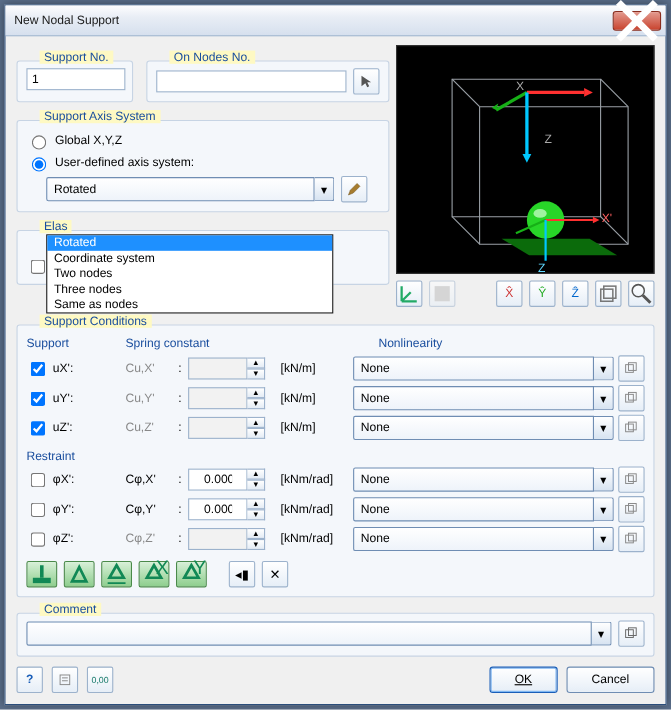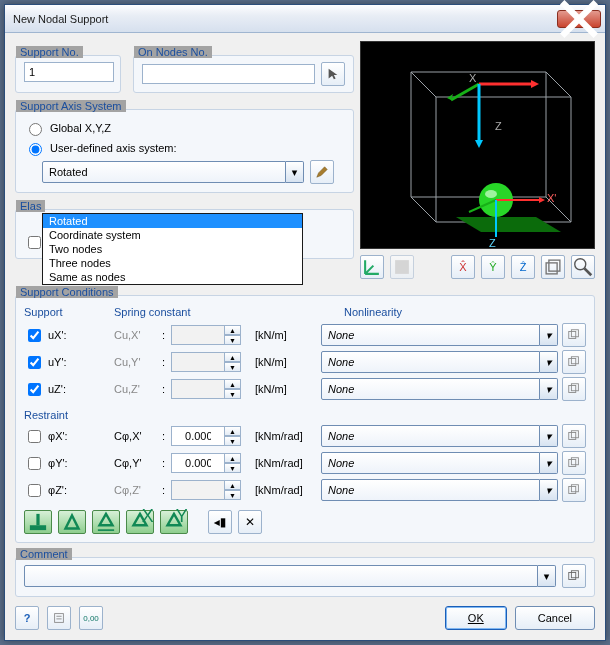--- a/index.html
+++ b/index.html
@@ -4,39 +4,39 @@
 <style>
   * { box-sizing: border-box; font-family: 'Segoe UI', Tahoma, sans-serif; font-size: 11px; }
   body { margin: 0; background: #5a6e8a; padding: 4px; }
   .window { width: 602px; height: 637px; background: #f0f0f0; border: 1px solid #2b4d7a; box-shadow: 0 0 8px rgba(0,0,0,.4); display: flex; flex-direction: column; }
   .titlebar { height: 28px; background: linear-gradient(#fdfdfe,#e8edf5 40%,#d6e0ee); display: flex; align-items: center; padding: 0 4px 0 8px; border-bottom: 1px solid #9fb5d0; }
   .titlebar .title { flex: 1; color: #1a1a1a; }
   .close-btn { width: 44px; height: 18px; background: linear-gradient(#e39a8f,#c9442f); border: 1px solid #8a2e1f; border-radius: 3px; color: #fff; display:flex;align-items:center;justify-content:center; font-size: 10px; cursor: pointer; }
   .content { flex: 1; padding: 8px 10px 8px 10px; overflow: hidden; position: relative; }
   .row { display: flex; gap: 6px; }
   .group { border: 1px solid #c7d4e4; border-radius: 3px; padding: 6px 8px 8px 8px; position: relative; margin-top: 14px; background: #f4f7fb; }
-  .group > .legend { position: absolute; top: -10px; left: 0; color: #1a4e9e; background: #a3a3a3; padding: 0 4px; font-size: 11px; }
+  .group > .legend { position: absolute; top: -10px; left: 20px; color: #1a4e9e; background: #fef9c3; padding: 0 4px; font-size: 11px; }
   input[type=text].field { height: 20px; border: 1px solid #9cb2cc; background: #fff; padding: 0 4px; }
   input[type=text].field:disabled { background: #f2f2f2; }
   .btn-icon { width: 24px; height: 24px; border: 1px solid #9cb2cc; background: linear-gradient(#fff,#e6eef7); border-radius: 2px; display:inline-flex;align-items:center;justify-content:center; cursor:pointer; font-size: 12px; }
   .btn-icon svg { width: 14px; height: 14px; }
   .preview { width: 235px; height: 208px; background: #000; border: 1px solid #333; position: relative; }
   .radio-row { display:flex; align-items:center; gap:5px; margin: 4px 0; }
   .combo { display:flex; align-items:stretch; height: 22px; }
   .combo .combo-sel { flex:1; border:1px solid #6f8db3; background: linear-gradient(#fff,#eef3fa); padding: 0 6px; display:flex; align-items:center; border-radius:2px 0 0 2px; }
   .combo .combo-btn { width: 18px; border:1px solid #6f8db3; border-left:none; background: linear-gradient(#fff,#d7e3f1); display:flex; align-items:center; justify-content:center; border-radius:0 2px 2px 0; cursor: pointer;}
   .dropdown-list { position: absolute; left: 37px; top: 180px; width: 261px; background:#fff; border:1px solid #1a1a1a; z-index: 20; }
   .dropdown-list .item { padding: 1px 6px; cursor:pointer; }
   .dropdown-list .item.sel { background:#1e90ff; color:#fff; }
   .spin { display:flex; height:20px; }
   .spin input { width:54px; text-align:left; padding:0 13px; border:1px solid #9cb2cc; background:#fff; }
   .spin input:disabled { background:#f2f2f2; color:#999; }
   .spin .btns { width:16px; display:flex; flex-direction:column; }
   .spin .btns span { flex:1; border:1px solid #9cb2cc; border-left:none; background:linear-gradient(#fff,#e4ecf5); display:flex;align-items:center;justify-content:center; font-size:7px; cursor:pointer;}
-  .nlin { display:flex; gap:4px; align-items:center;font-style:italic; }
+  .nlin { display:flex; gap:4px; align-items:center; }
   .nlin .combo { flex:1; }
   .toolbar { display:flex; gap:6px; margin-top:8px; }
   .btn-green { width:28px; height:24px; border:1px solid #4a8a4a; background: linear-gradient(#d7f0d7,#8ece8e); border-radius:2px; display:flex;align-items:center;justify-content:center; font-size:12px; cursor:pointer;}
   .footer { display:flex; gap:8px; padding: 6px 10px 10px 10px; align-items:center; }
   .push-btn { height:24px; padding:0 22px; border:1px solid #6f8db3; background:linear-gradient(#fff,#e6eef7); border-radius:3px; cursor:pointer; }
   .push-btn.primary { border:1px solid #1a5eb8; box-shadow: inset 0 0 0 1px #7fb7f2; text-decoration: underline; }
   .chk { display:flex; align-items:center; gap:4px; }
   .select-thin { height: 20px; border: 1px solid #9cb2cc; background: #fff; display:flex; align-items:center; justify-content:space-between; padding:0 2px 0 4px; cursor:pointer;}
   .section-head { color:#1a4e9e; margin: 4px 0 2px 0; }
   .axis-tool { width:24px; height:24px; border:1px solid #9cb2cc; background:linear-gradient(#fff,#e6eef7); border-radius:2px; display:flex; align-items:center; justify-content:center; font-size:10px; cursor:pointer;}

